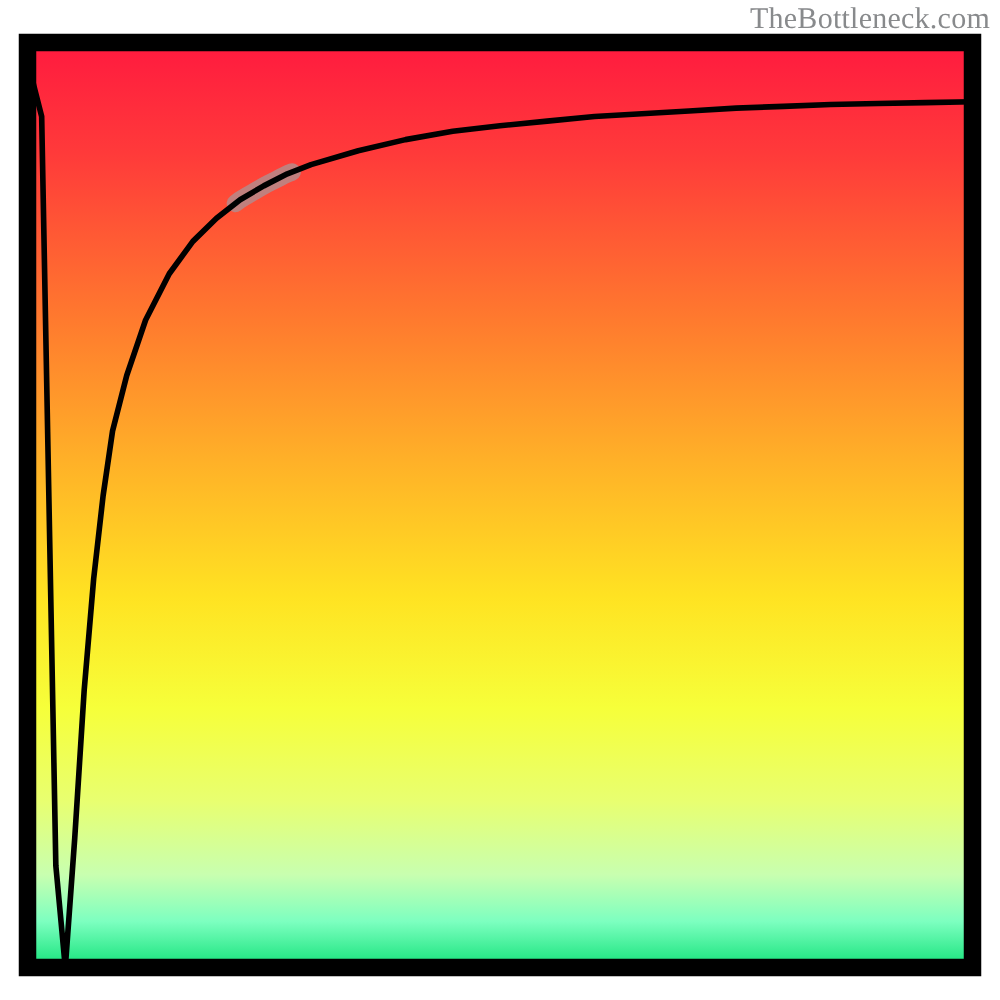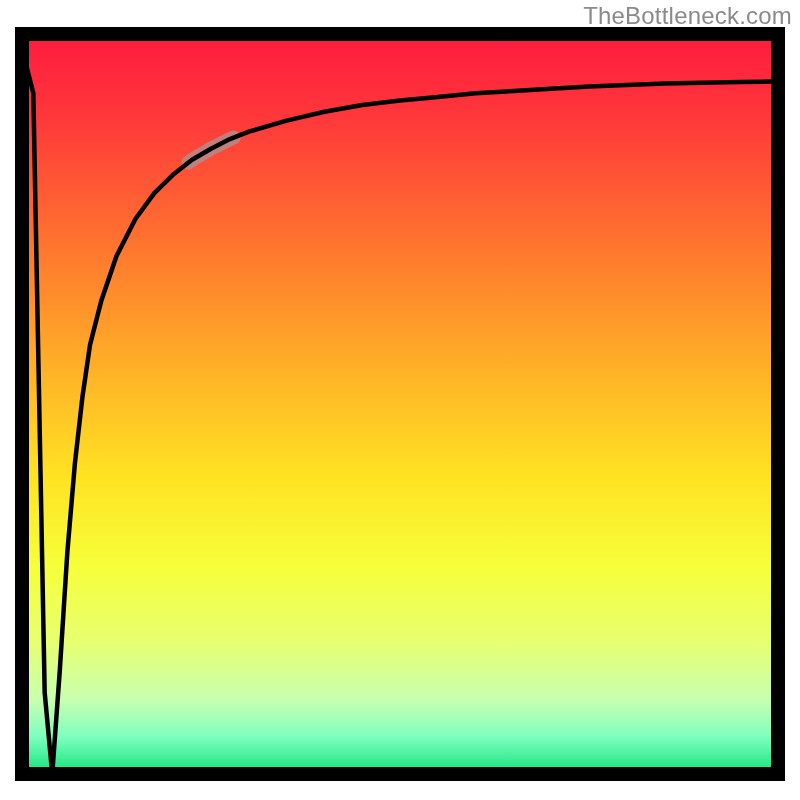--- a/index.html
+++ b/index.html
@@ -7,20 +7,21 @@
     padding: 0;
     width: 800px;
     height: 800px;
     background: #ffffff;
     font-family: Arial, Helvetica, sans-serif;
   }
   .stage {
     position: relative;
     width: 800px;
     height: 800px;
+    font-family: Liberation Serif, serif;
   }
   .watermark {
     position: absolute;
     top: 2px;
     right: 8px;
     font-size: 24px;
     color: #888a8c;
     font-weight: 500;
     letter-spacing: 0.2px;
   }

